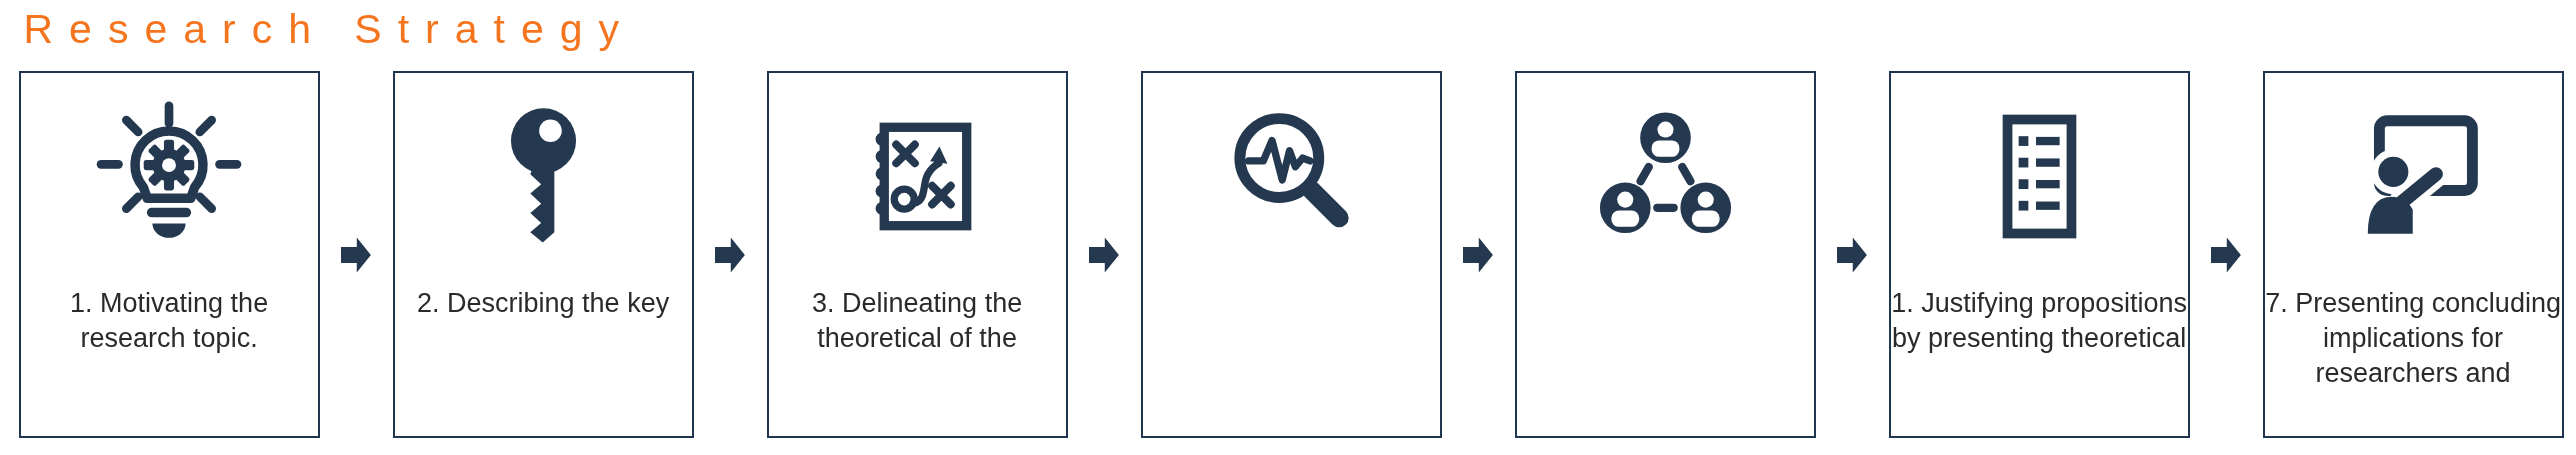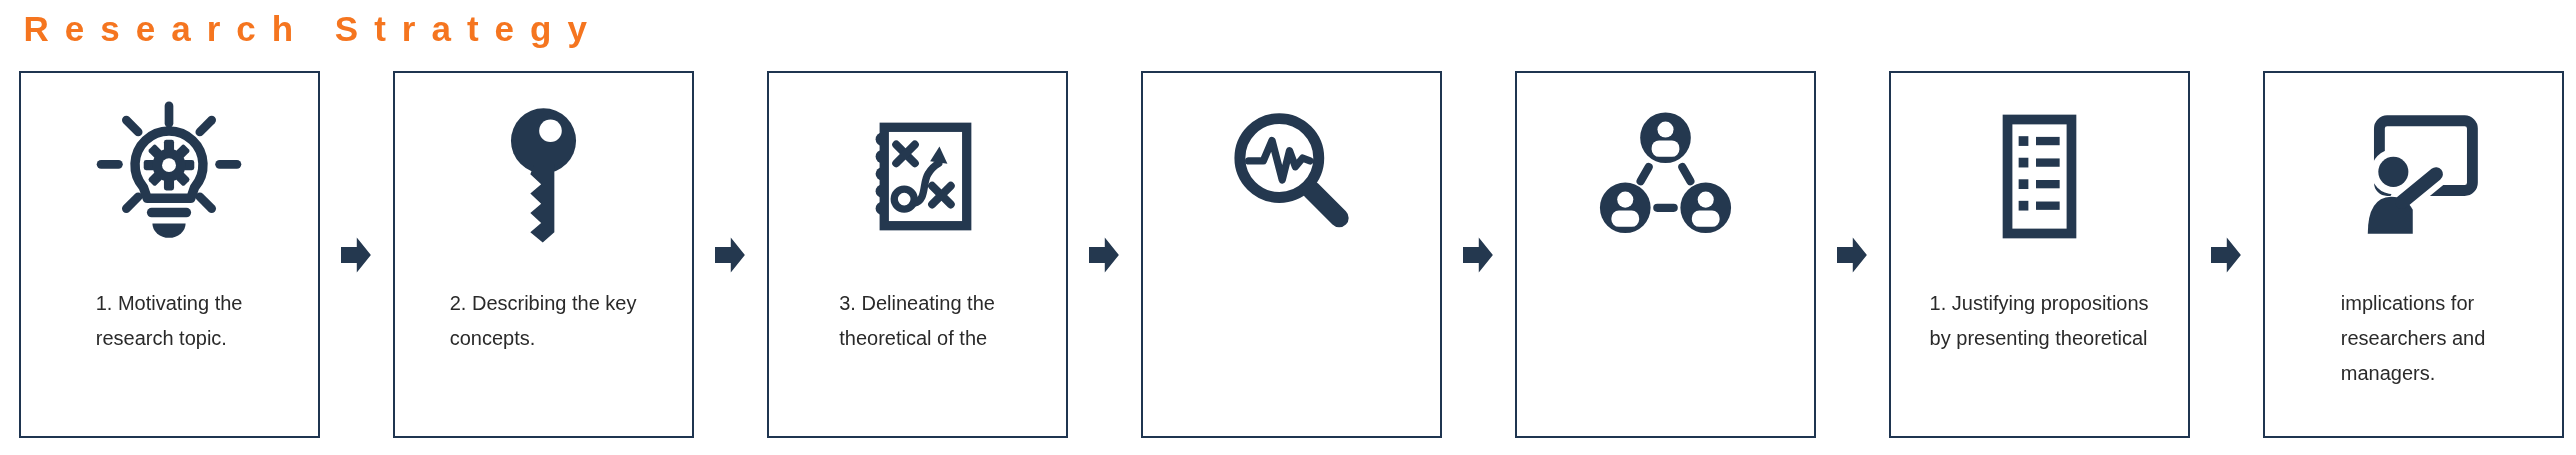--- a/index.html
+++ b/index.html
@@ -10,41 +10,41 @@
     --bg:#FFFFFF;
   }
   html,body{margin:0;padding:0;}
   body{
     width:2576px;height:455px;background:var(--bg);
     font-family:"Liberation Sans", sans-serif;
     overflow:hidden;position:relative;
   }
   .title{
     margin:10px 0 0 23.5px;
-    font-size:35px;font-weight:700;line-height:38px;
+    font-size:41px;font-weight:400;line-height:38px;
     letter-spacing:16px;color:var(--orange);white-space:nowrap;
   }
   .flow{
     display:flex;align-items:center;
     margin:23px 0 0 18.6px;height:367px;
   }
   .box{
     width:301px;height:367px;box-sizing:border-box;
     border:2.5px solid var(--navy-border);background:#fff;
     display:flex;flex-direction:column;align-items:center;
     flex:0 0 auto;
   }
   .icon-area{
     width:100%;height:204px;box-sizing:border-box;padding-top:3.7px;
     display:flex;align-items:center;justify-content:center;
     color:var(--navy);
   }
   .label{
-    margin-top:8.7px;text-align:left;color:var(--text);
-    font-size:20px;line-height:35px;
+    margin-top:8.7px;text-align:center;color:var(--text);
+    font-size:27px;line-height:35px;
   }
   .line{white-space:nowrap;}
   .arrow-cell{
     width:73px;flex:0 0 auto;color:var(--navy);
     display:flex;align-items:center;justify-content:center;
   }
 </style>
 </head>
 <body>
 
@@ -96,21 +96,20 @@
   <div class="box">
     <div class="icon-area">
       <svg width="155" height="155" viewBox="0 0 100 100">
         <circle cx="50" cy="27" r="21" fill="currentColor"></circle>
         <polygon fill="currentColor" points="44,42 57,42 57,86 49.5,92.5 41.5,86 48.5,80 41.5,73.5 48.5,67.5 41.5,61 48.5,55 41.5,48.5 44,42"></polygon>
         <circle cx="54.5" cy="20.5" r="7.3" fill="#fff"></circle>
       </svg>
     </div>
     <div class="label">
       <div class="line">2. Describing the key</div>
-      <div class="line">concepts.</div>
     </div>
   </div>
 
   <div class="arrow-cell">
     <svg width="31" height="38" viewBox="0 0 55 66">
         <polygon points="0,19 28,19 28,2 53,33 28,64 28,47 0,47" fill="currentColor"></polygon>
       </svg>
   </div>
 
   <div class="box">
@@ -231,20 +230,20 @@
       <svg width="155" height="155" viewBox="0 0 100 100">
         <rect x="28" y="14" width="60" height="45" rx="5" fill="none" stroke="currentColor" stroke-width="7"></rect>
         <circle cx="37" cy="47" r="14.5" fill="#fff"></circle>
         <line x1="43" y1="66" x2="65" y2="48" stroke="#fff" stroke-width="17" stroke-linecap="round"></line>
         <circle cx="37" cy="47" r="9.7" fill="currentColor"></circle>
         <path d="M20.5,87 Q20.5,63.5 35.5,63 Q45.5,63 49.5,71.5 L49.5,87 Z" fill="currentColor"></path>
         <line x1="42.5" y1="66.5" x2="64.5" y2="48.5" stroke="currentColor" stroke-width="9" stroke-linecap="round"></line>
       </svg>
     </div>
     <div class="label">
+      <div class="line">7. Presenting concluding</div>
       <div class="line">implications for</div>
       <div class="line">researchers and</div>
-      <div class="line">managers.</div>
     </div>
   </div>
 
 </div>
 
 
 </body></html>

